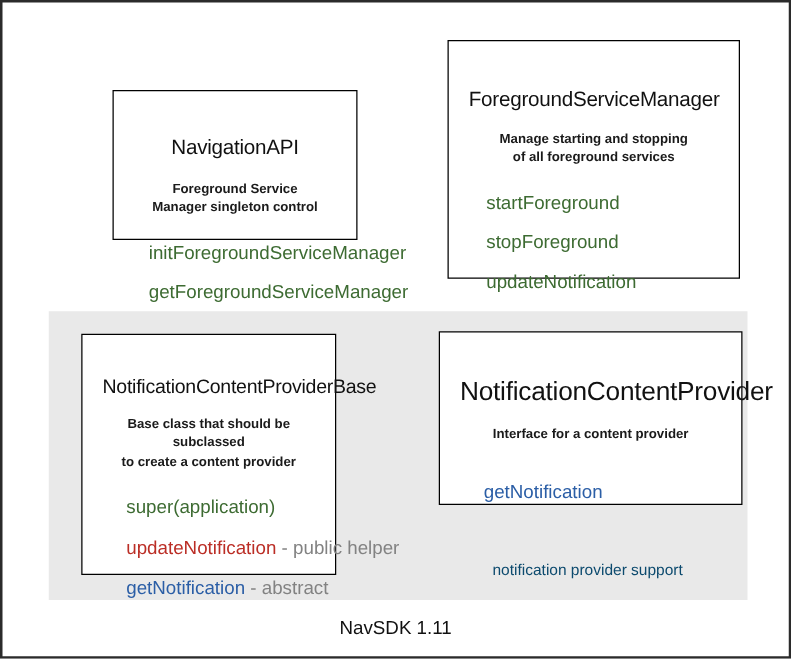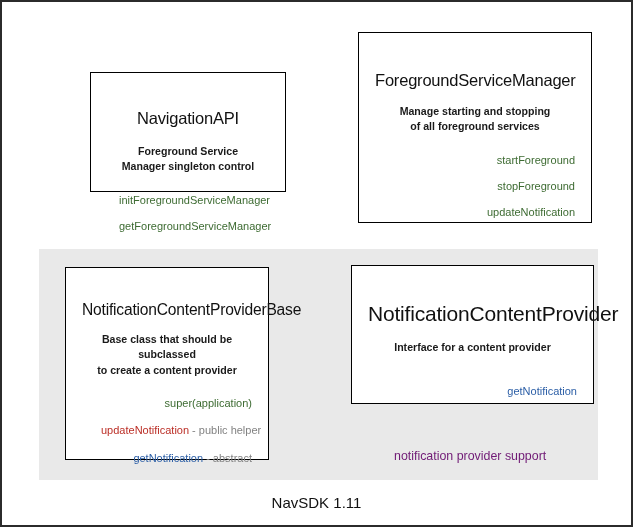--- a/index.html
+++ b/index.html
@@ -45,40 +45,39 @@
     font-weight: 700;
     line-height: 1.45;
   }
   .member-list {
     text-align: left;
     margin: 0;
     padding: 0;
     list-style: none;
   }
   .member {
-    font-size: 11px;
+    font-size: 15px;
     line-height: 1.3;
     white-space: nowrap;
-    text-align: right;
   }
   .m-green  { color: #3d6b32; }
   .m-red    { color: #bb2e26; }
   .m-blue   { color: #2b5ea6; }
   .m-note   { color: #828282; }
 
   
   #group-panel {
     position: absolute;
     background: #e9e9e9;
     box-sizing: border-box;
   }
   #group-label {
     position: absolute;
     font-size: 12.4px;
-    color: #701a75;
+    color: #0c4a6e;
     white-space: nowrap;
   }
   
   #footer-caption {
     position: absolute;
     width: 100%;
     text-align: center;
     font-size: 15px;
     color: #111111;
     white-space: nowrap;

